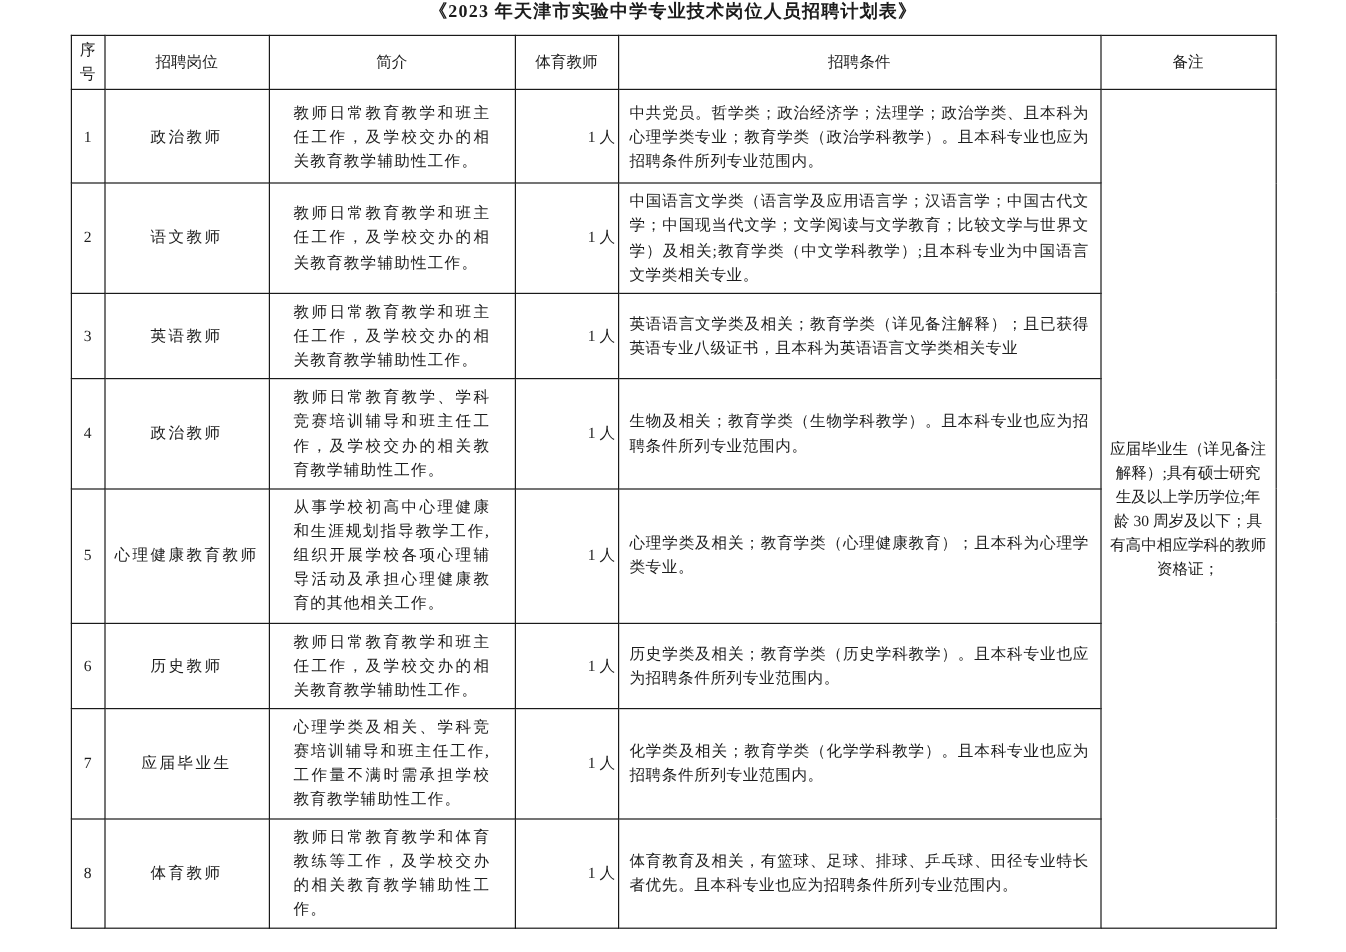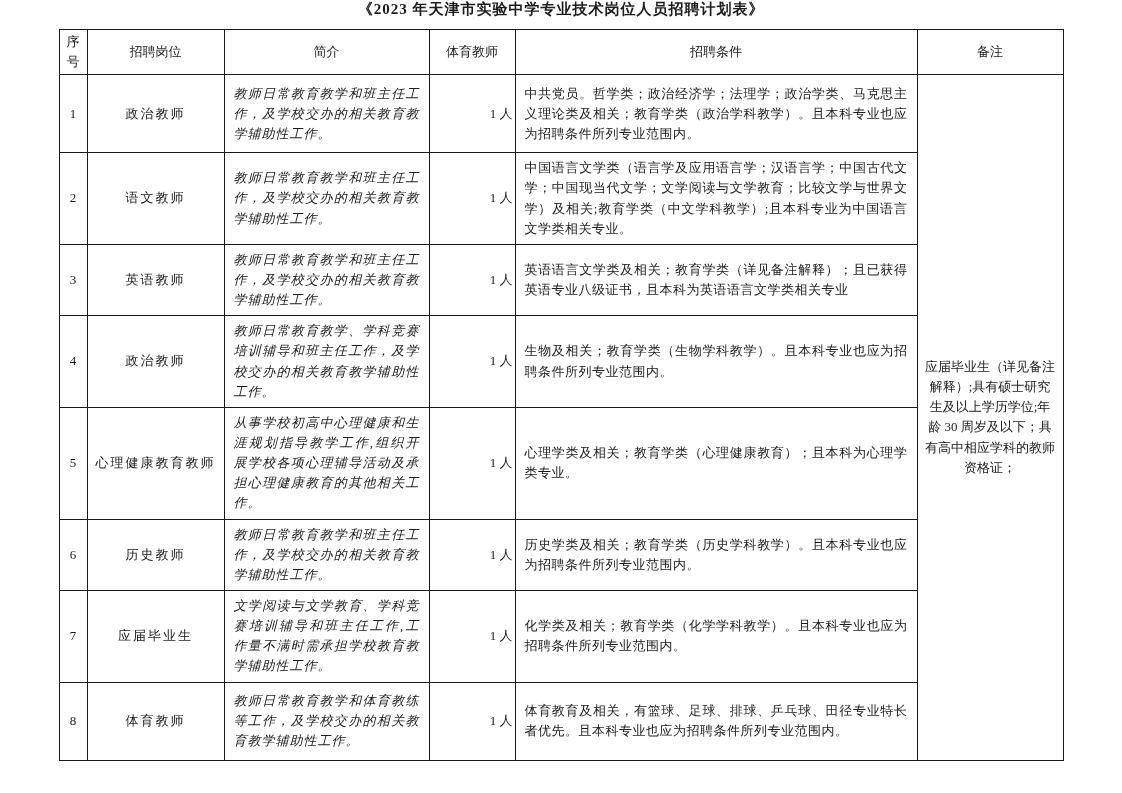--- a/index.html
+++ b/index.html
@@ -49,21 +49,21 @@
   col.c-intro      { width: 205px; }
   col.c-count      { width: 86px;  }
   col.c-conditions { width: 402px; }
   col.c-remark     { width: 146px; }
 
   thead tr { height: 40px; }
   thead th { text-align: center; padding: 2px 3px; }
 
   td.col-index    { text-align: center; padding: 2px; }
   td.col-position { text-align: center; padding: 2px 6px; letter-spacing: 2px; }
-  td.col-intro    { text-align: justify; padding: 5px 9px; letter-spacing: 1px; font-style: italic; }
+  td.col-intro    { text-align: justify; padding: 5px 20px; letter-spacing: 1px; }
   td.col-count    { text-align: right; padding: 2px 2px 2px 8px; }
   td.col-conditions { text-align: justify; padding: 5px 9px; letter-spacing: 0.5px; }
   td.col-remark   { text-align: center; padding: 5px 7px; line-height: 1.75; }
 
   
   #table-body tr:nth-child(1) { height: 78px;  }
   #table-body tr:nth-child(2) { height: 82px;  }
   #table-body tr:nth-child(3) { height: 68px;  }
   #table-body tr:nth-child(4) { height: 82px;  }
   #table-body tr:nth-child(5) { height: 102px; }
@@ -96,21 +96,21 @@
         <th>招聘条件</th>
         <th>备注</th>
       </tr>
     </thead>
     <tbody id="table-body">
         <tr>
           <td class="col-index">1</td>
           <td class="col-position">政治教师</td>
           <td class="col-intro">教师日常教育教学和班主任工作，及学校交办的相关教育教学辅助性工作。</td>
           <td class="col-count">1 人</td>
-          <td class="col-conditions">中共党员。哲学类；政治经济学；法理学；政治学类、马克思主义理论类及相关；教育学类（政治学科教学）。且本科专业也应为招聘条件所列专业范围内。</td>
+          <td class="col-conditions">中共党员。哲学类；政治经济学；法理学；政治学类、且本科为心理学类专业；教育学类（政治学科教学）。且本科专业也应为招聘条件所列专业范围内。</td>
           <td class="col-remark" rowspan="8">应届毕业生（详见备注解释）;具有硕士研究生及以上学历学位;年龄 30 周岁及以下；具有高中相应学科的教师资格证；</td>
         </tr>
         <tr>
           <td class="col-index">2</td>
           <td class="col-position">语文教师</td>
           <td class="col-intro">教师日常教育教学和班主任工作，及学校交办的相关教育教学辅助性工作。</td>
           <td class="col-count">1 人</td>
           <td class="col-conditions">中国语言文学类（语言学及应用语言学；汉语言学；中国古代文学；中国现当代文学；文学阅读与文学教育；比较文学与世界文学）及相关;教育学类（中文学科教学）;且本科专业为中国语言文学类相关专业。</td>
         </tr>
         <tr>
@@ -137,21 +137,21 @@
         <tr>
           <td class="col-index">6</td>
           <td class="col-position">历史教师</td>
           <td class="col-intro">教师日常教育教学和班主任工作，及学校交办的相关教育教学辅助性工作。</td>
           <td class="col-count">1 人</td>
           <td class="col-conditions">历史学类及相关；教育学类（历史学科教学）。且本科专业也应为招聘条件所列专业范围内。</td>
         </tr>
         <tr>
           <td class="col-index">7</td>
           <td class="col-position">应届毕业生</td>
-          <td class="col-intro">文学阅读与文学教育、学科竞赛培训辅导和班主任工作,工作量不满时需承担学校教育教学辅助性工作。</td>
+          <td class="col-intro">心理学类及相关、学科竞赛培训辅导和班主任工作,工作量不满时需承担学校教育教学辅助性工作。</td>
           <td class="col-count">1 人</td>
           <td class="col-conditions">化学类及相关；教育学类（化学学科教学）。且本科专业也应为招聘条件所列专业范围内。</td>
         </tr>
         <tr>
           <td class="col-index">8</td>
           <td class="col-position">体育教师</td>
           <td class="col-intro">教师日常教育教学和体育教练等工作，及学校交办的相关教育教学辅助性工作。</td>
           <td class="col-count">1 人</td>
           <td class="col-conditions">体育教育及相关，有篮球、足球、排球、乒乓球、田径专业特长者优先。且本科专业也应为招聘条件所列专业范围内。</td>
         </tr>

